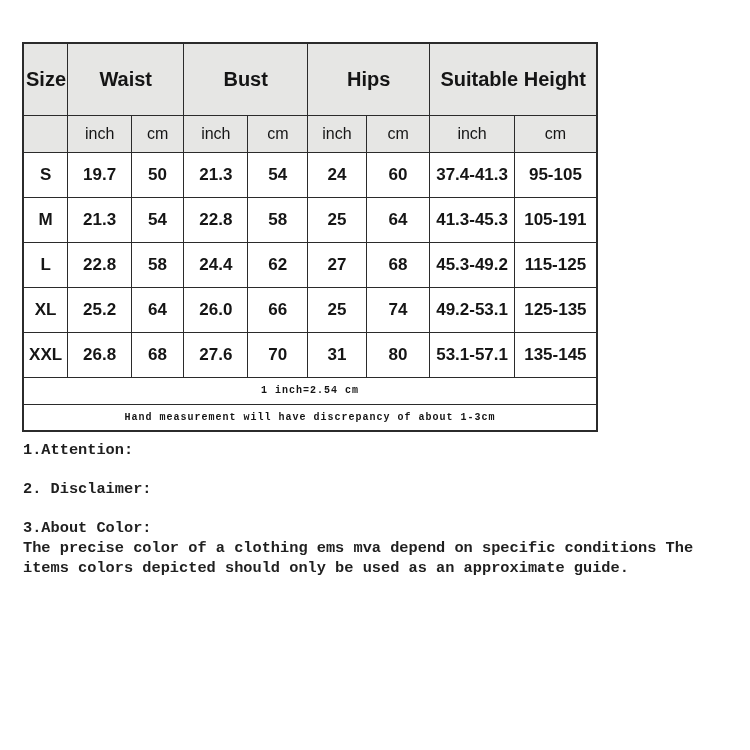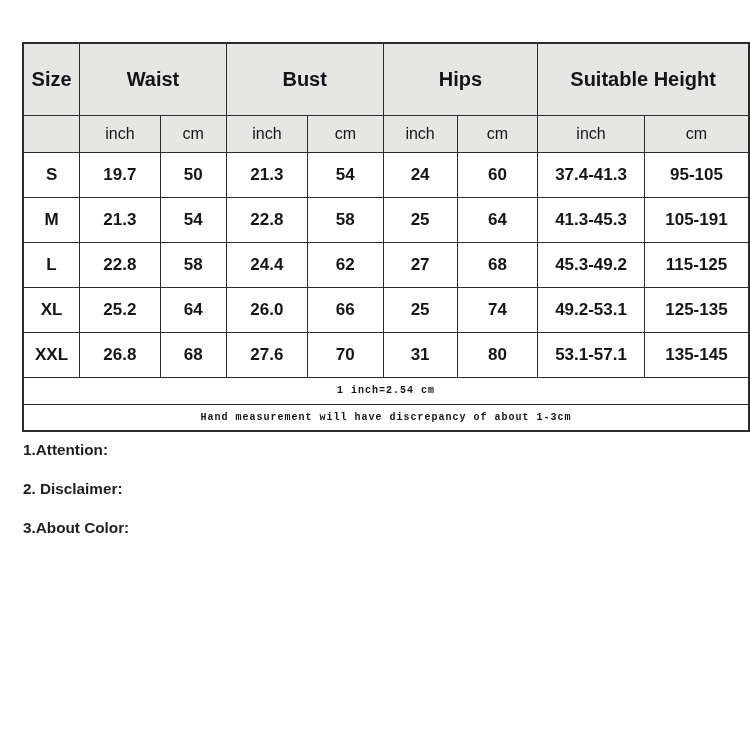--- a/index.html
+++ b/index.html
@@ -16,21 +16,21 @@
     background:var(--background);
     font-family:"Liberation Sans", sans-serif;
     color:var(--text);
     overflow:hidden;
   }
   .page{width:750px;height:750px;position:relative;}
 
   table.size-chart{
     border-collapse:collapse;
     table-layout:fixed;
-    width:728px;
+    width:576px;
     margin:42px 0 0 22px;
     border:2px solid var(--border);
   }
   table.size-chart th, table.size-chart td{
     border:1px solid var(--border);
     text-align:center;
     vertical-align:middle;
     padding:0 2px;
     overflow:hidden;
     white-space:nowrap;
@@ -48,21 +48,21 @@
   }
 
   .notes{
     width:712px;
     margin:8px 0 0 23px;
     color:var(--notes-text);
     font-size:15.3px;
     font-weight:700;
     line-height:1.31;
   }
-  .note-section{margin:0 16px 19px 0;}
+  .note-section{margin:0 16px 19px 0;font-family:Liberation Mono, monospace;}
   .note-heading{margin:0;}
   .note-body{margin:0;}
 </style>
 </head>
 <body>
 
 <div class="page">
 
   <table class="size-chart">
     <colgroup>
@@ -165,16 +165,17 @@
 
   <div class="notes">
     <div class="note-section">
       <p class="note-heading">1.Attention:</p>
     </div>
     <div class="note-section">
       <p class="note-heading">2. Disclaimer:</p>
     </div>
     <div class="note-section">
       <p class="note-heading">3.About Color:</p>
+      <p class="note-body">The precise color of a clothing ems mva depend on specific conditions The items colors depicted should only be used as an approximate guide.</p>
     </div>
   </div>
 
 </div>
 
 </body></html>

